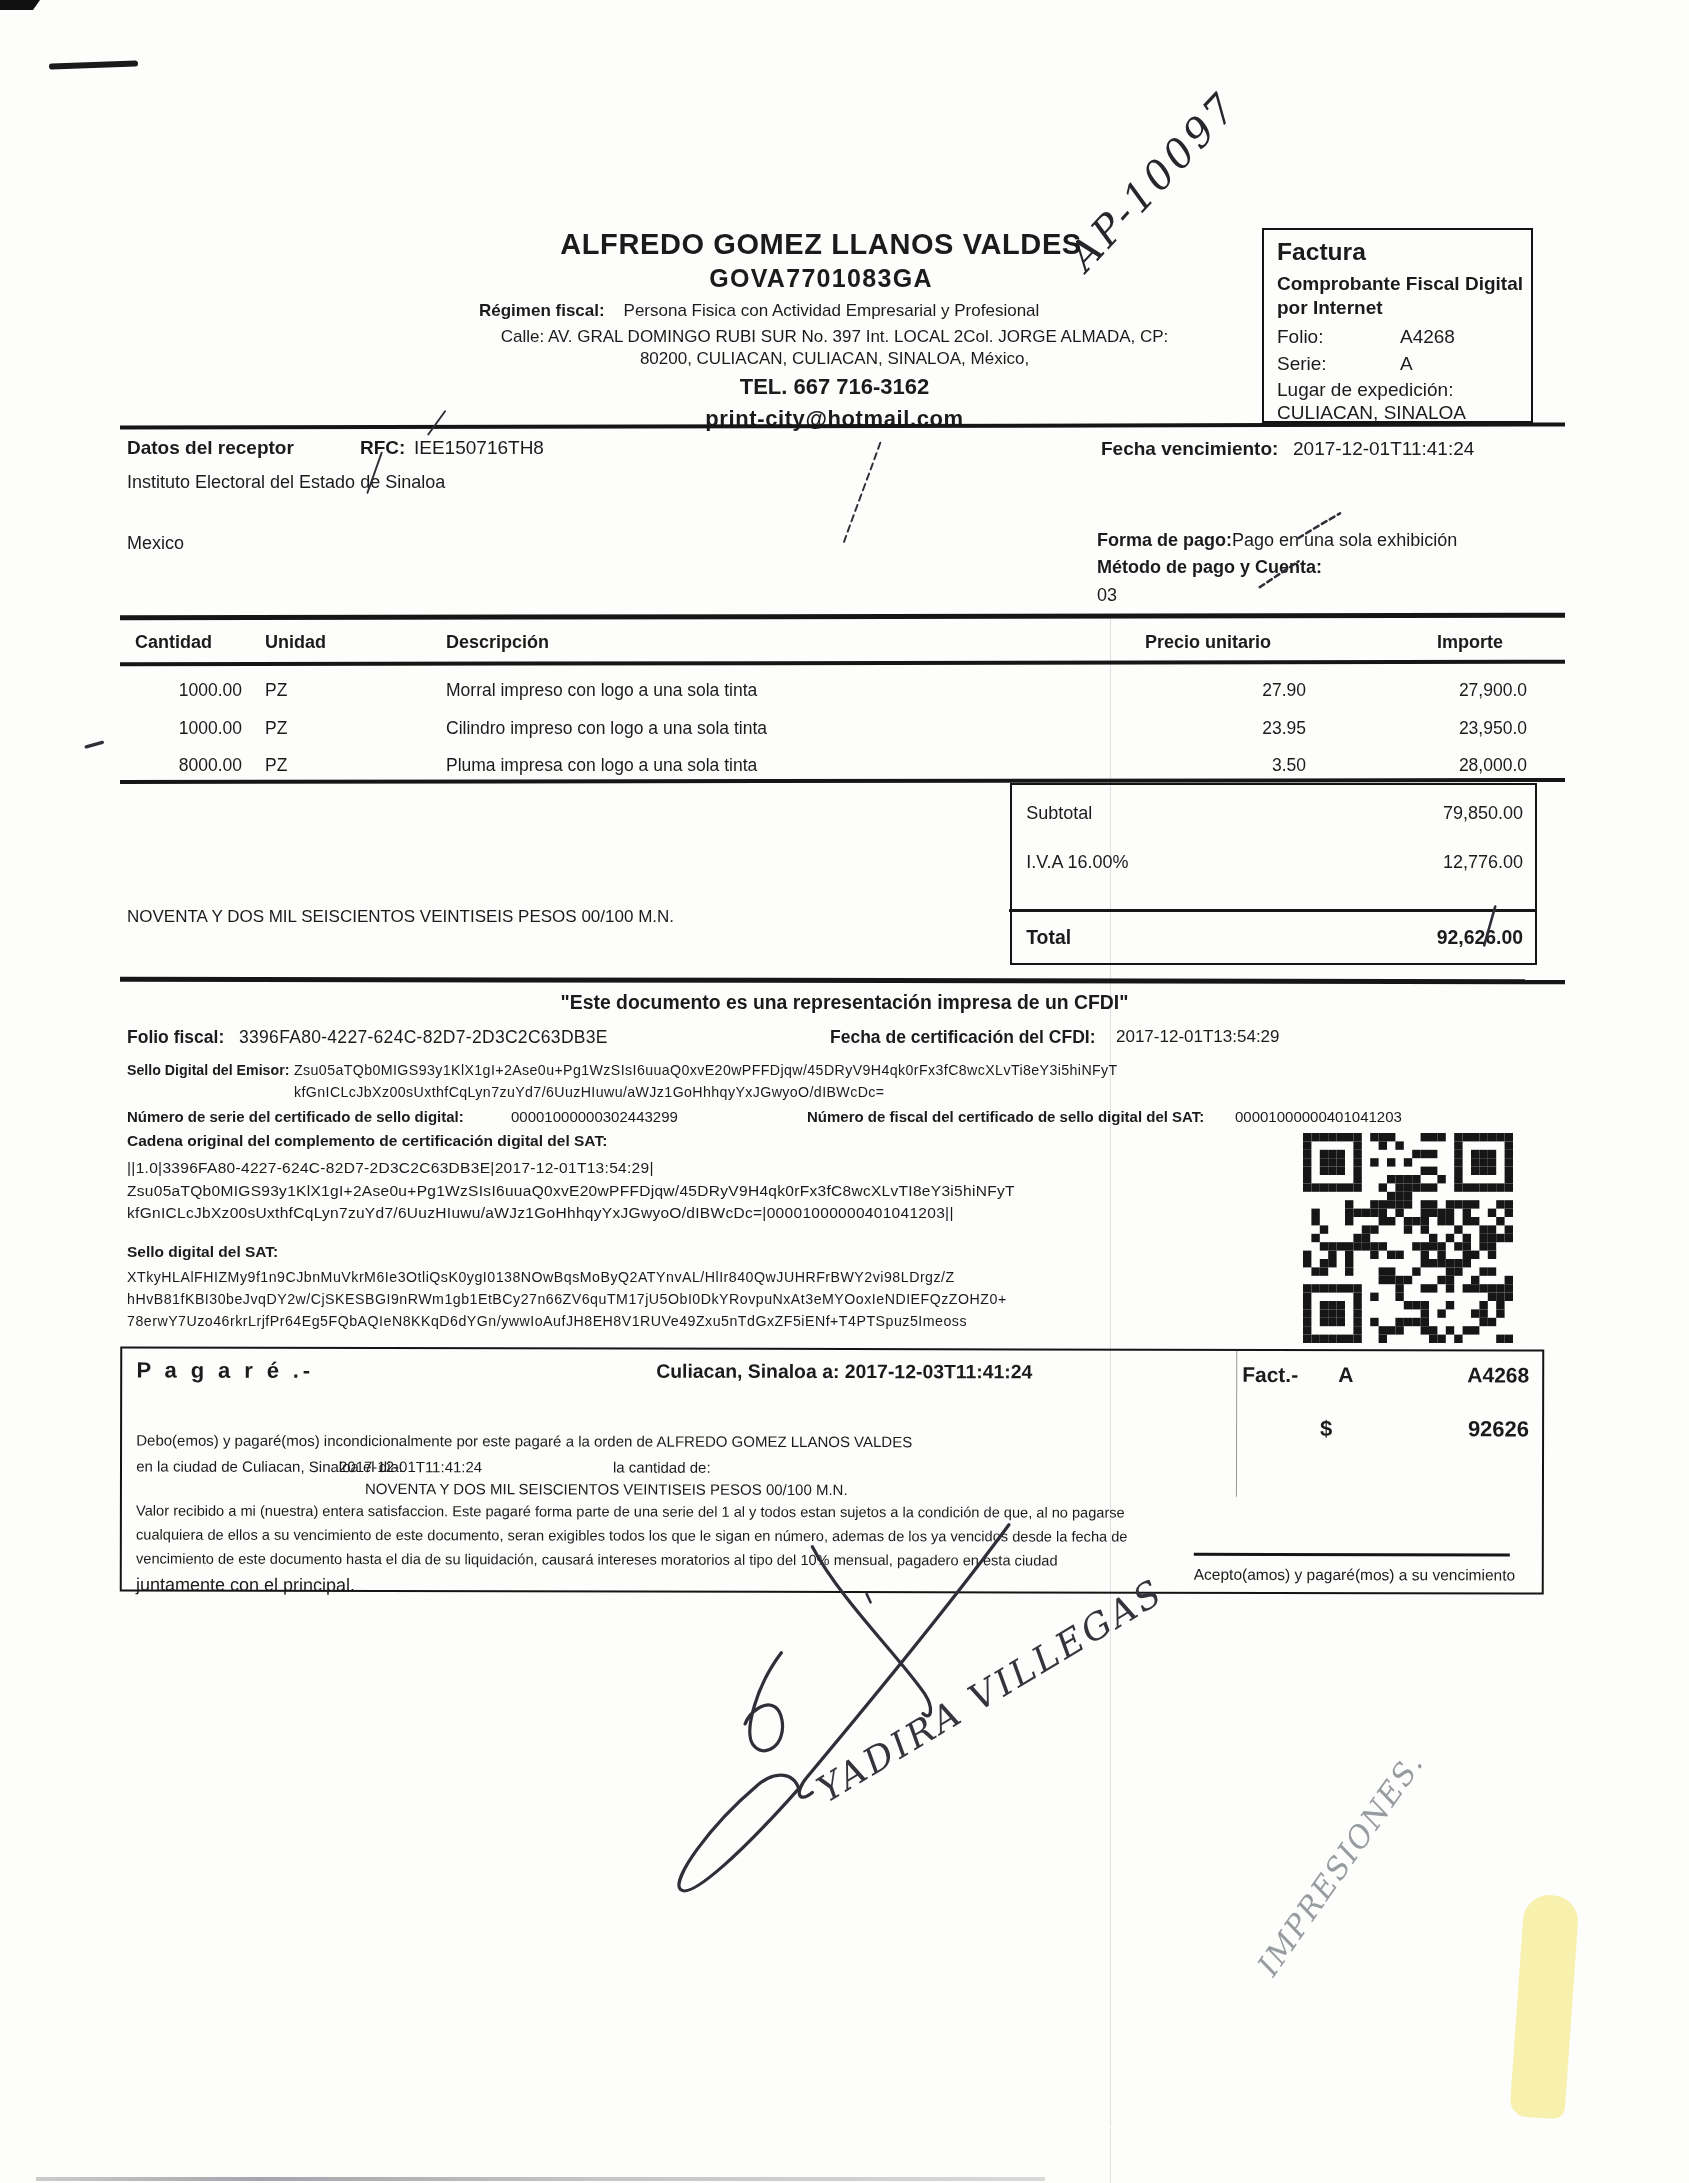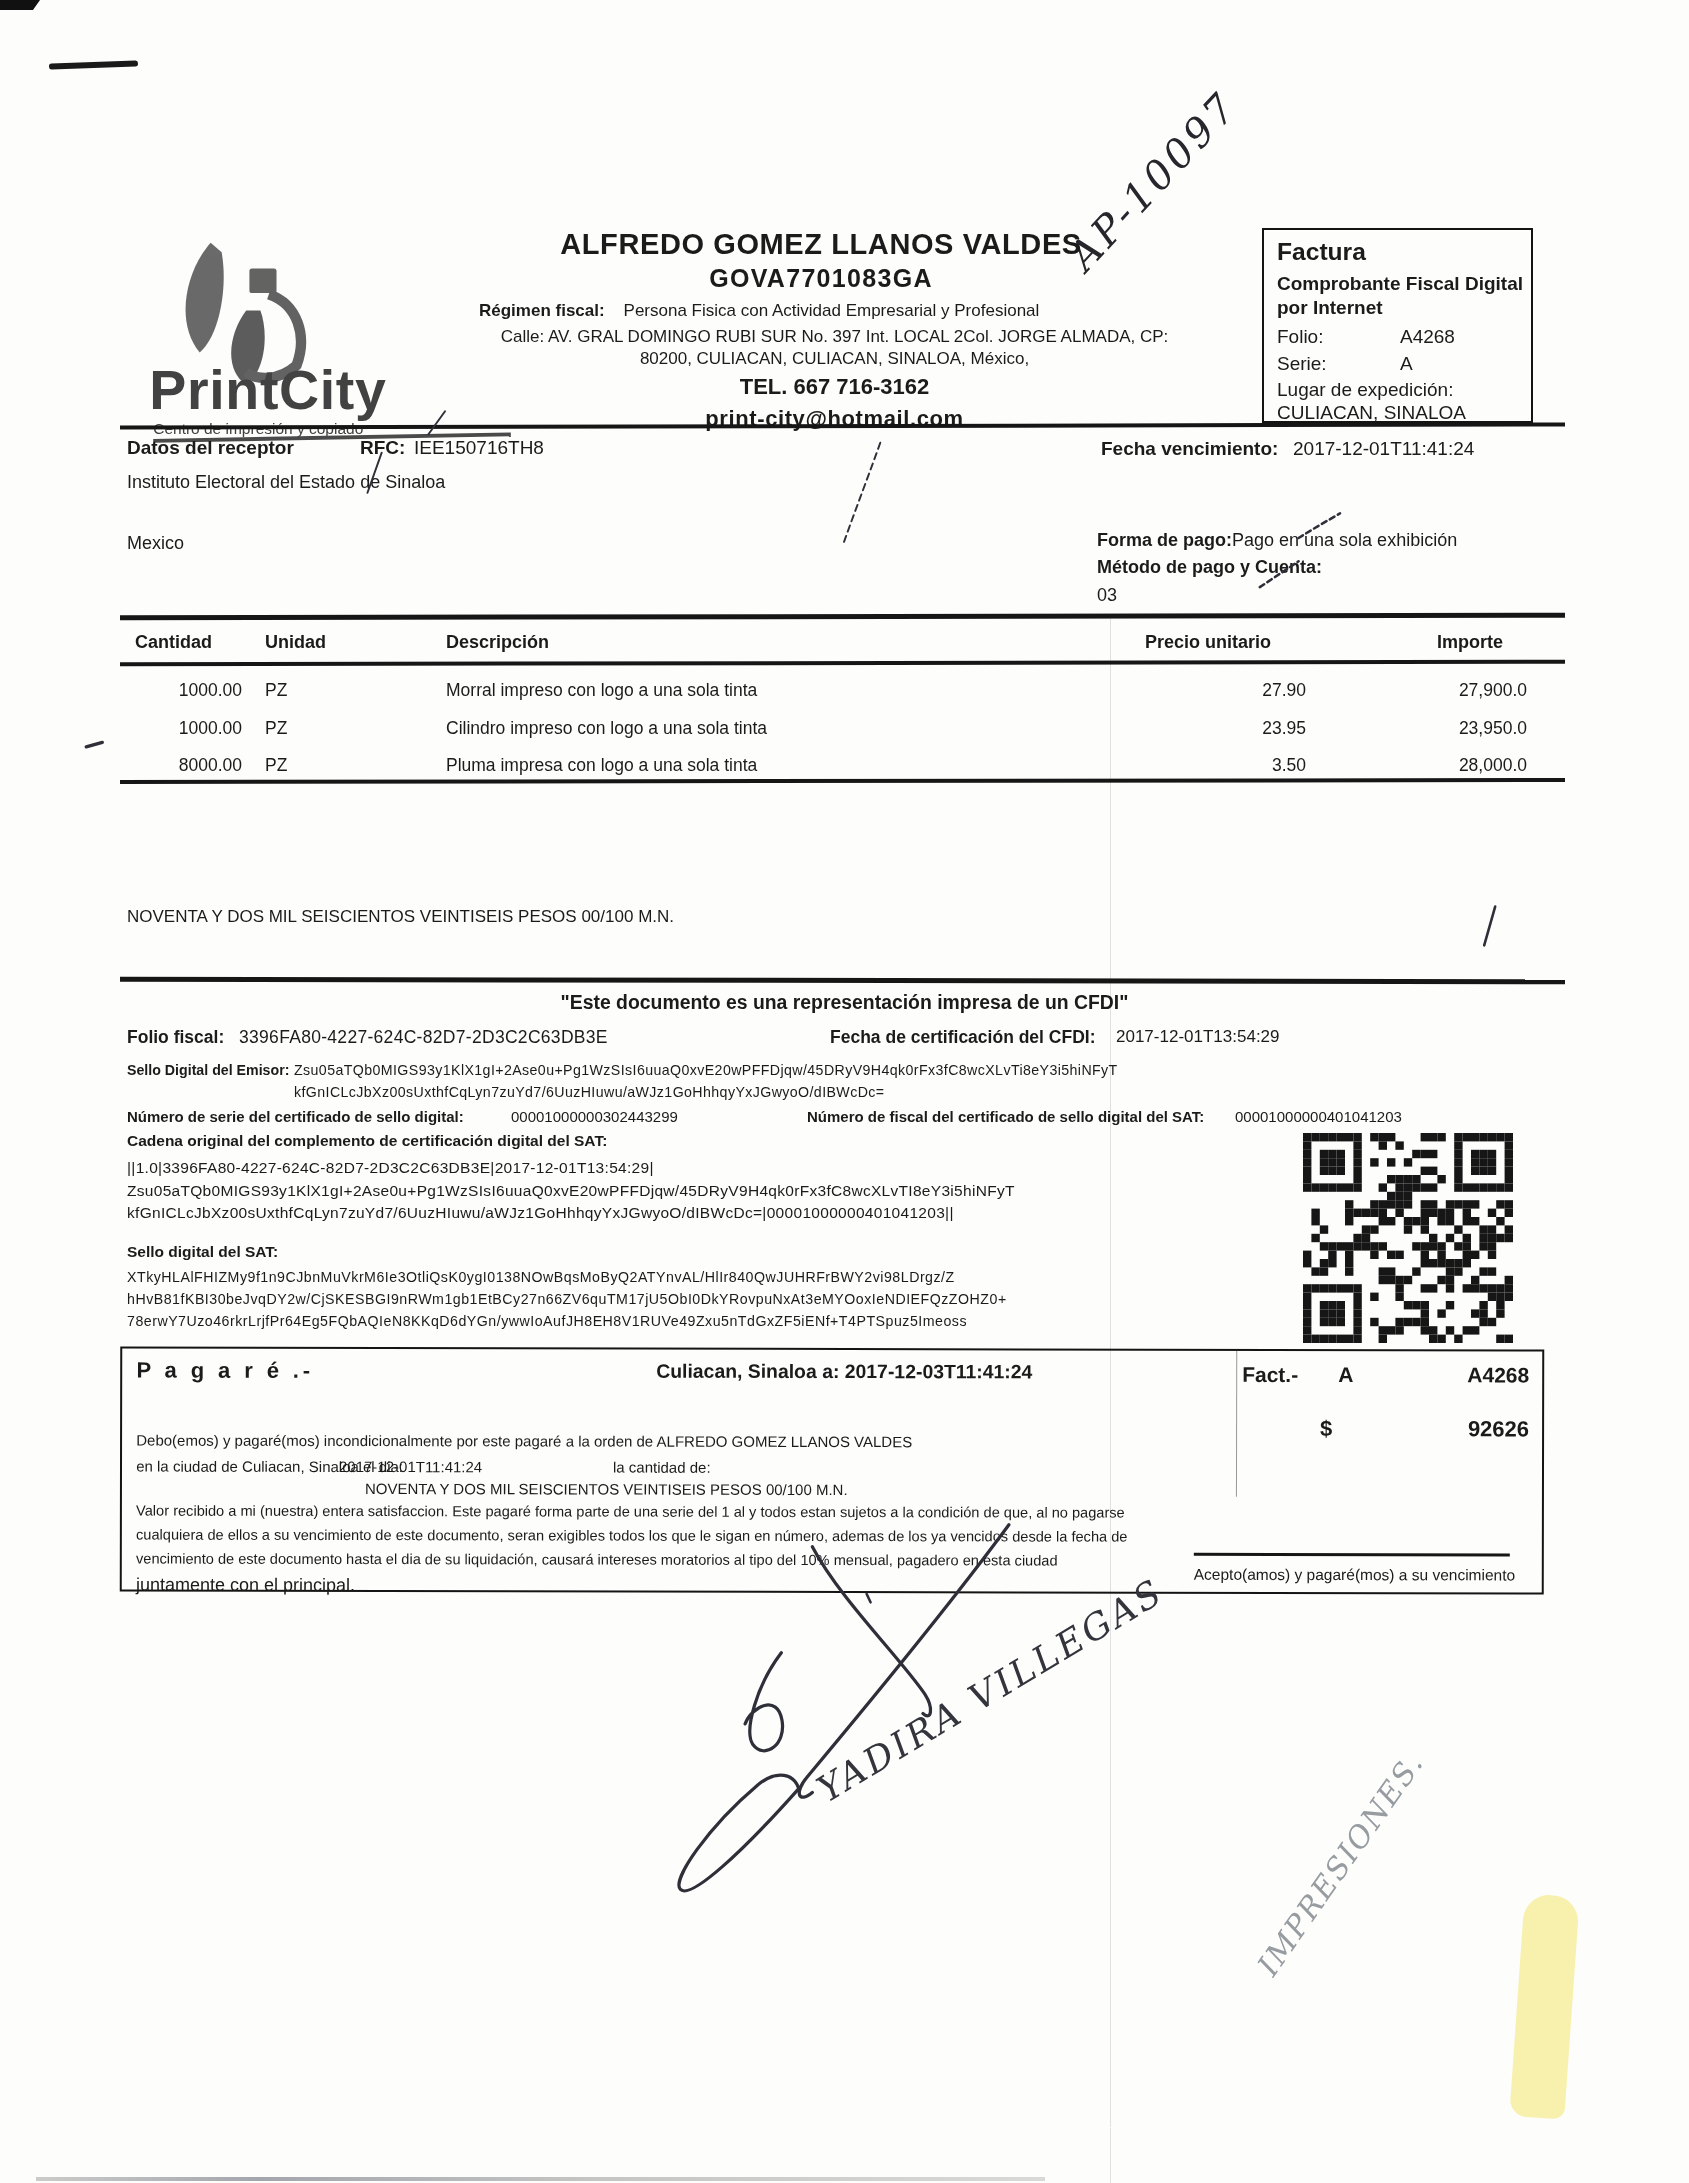--- a/index.html
+++ b/index.html
@@ -24,34 +24,20 @@
 
 <div id="page">
 
   <div class="abs" style="left:0;top:0;width:40px;height:10.3px;background:#111;transform:skewX(-35deg);transform-origin:left top;"></div>
   <div class="abs" style="left:49px;top:62px;width:89px;height:5.8px;background:#1a1a1a;transform:rotate(-2deg);border-radius:2.6px;"></div>
   <div class="abs faintline" style="left:1110px;top:614px;width:1.3px;height:1513px;"></div>
 
   <div class="abs handw" style="left:1093px;top:233px;font-size:40px;color:#26262c;letter-spacing:3.9px;
               transform:rotate(-47deg);transform-origin:left bottom;">AP-10097</div>
 
-  <div class="abs" style="left:149px;top:233px;width:388px;height:213px;">
-    <svg width="388" height="213" viewBox="0 0 600 330">
-      <g fill="#5d5d5d" opacity="0.92">
-        <path d="M95 15 C55 60 40 140 78 185 C108 160 122 85 112 30 Z"></path>
-        <path d="M150 120 C120 160 118 215 150 235 C180 215 185 155 172 120 Z" fill="#4f4f4f"></path>
-        <rect x="155" y="55" width="42" height="38" rx="4" fill="#565656"></rect>
-        <path d="M185 95 C230 110 245 160 228 205 C200 230 165 228 150 215" fill="none" stroke="#555" stroke-width="16"></path>
-      </g>
-      <text x="0" y="272" font-family="Liberation Sans, sans-serif" font-weight="bold" font-size="86" fill="#424242" style="letter-spacing:1px;">PrintCity</text>
-      <text x="6" y="312" font-family="Liberation Sans, sans-serif" font-size="24" fill="#3f3f3f">Centro de impresión y copiado</text>
-      <path d="M6 322 L560 312" stroke="#4a4a4a" stroke-width="6" fill="none"></path>
-    </svg>
-
-  </div>
 
   <div class="abs c b" style="left:530px;top:228px;width:582px;font-size:29px;letter-spacing:0.6px;">ALFREDO GOMEZ LLANOS VALDES</div>
   <div class="abs c b" style="left:530px;top:264px;width:582px;font-size:25px;letter-spacing:1.3px;">GOVA7701083GA</div>
 
   <div class="abs" style="left:479px;top:301px;width:711px;font-size:17px;">
     <span class="b">Régimen fiscal:</span>
     <span style="margin-left:14.2px;">Persona Fisica con Actividad Empresarial y Profesional</span>
   </div>
   <div class="abs c" style="left:479px;top:327px;width:711px;font-size:17px;">Calle: AV. GRAL DOMINGO RUBI SUR No. 397 Int. LOCAL 2Col. JORGE ALMADA, CP:</div>
   <div class="abs c" style="left:479px;top:349px;width:711px;font-size:17px;">80200, CULIACAN, CULIACAN, SINALOA, México,</div>
@@ -115,20 +101,29 @@
   <div class="abs" style="left:0;top:755px;width:1690px;height:26px;">
     <span class="cell r" style="left:129px;width:113px;font-size:17.5px;">8000.00</span>
     <span class="cell" style="left:265px;font-size:17.5px;">PZ</span>
     <span class="cell" style="left:446px;font-size:17.5px;">Pluma impresa con logo a una sola tinta</span>
     <span class="cell r" style="left:1164px;width:142px;font-size:17.5px;">3.50</span>
     <span class="cell r" style="left:1358px;width:169px;font-size:17.5px;">28,000.0</span>
   </div>
 
   <div class="abs rule" style="left:120px;top:779px;width:1445px;height:3.9px;transform:rotate(-0.08deg);"></div>
 
+  <div class="abs box" style="left:1010px;top:783px;width:523px;height:178px;">
+    <div class="abs" style="left:14.2px;top:18px;font-size:18px;">Subtotal</div>
+    <div class="abs r" style="left:343px;top:18px;width:168px;font-size:18px;">79,850.00</div>
+    <div class="abs" style="left:14.2px;top:67px;font-size:18px;">I.V.A 16.00%</div>
+    <div class="abs r" style="left:343px;top:67px;width:168px;font-size:18px;">12,776.00</div>
+    <div class="abs rule" style="left:-2.6px;top:124px;width:528px;height:3.2px;"></div>
+    <div class="abs b" style="left:14.2px;top:141px;font-size:19.4px;">Total</div>
+    <div class="abs r b" style="left:343px;top:141px;width:168px;font-size:19.4px;">92,626.00</div>
+  </div>
 
   <div class="abs" style="left:127px;top:907px;font-size:17px;">NOVENTA Y DOS MIL SEISCIENTOS VEINTISEIS PESOS 00/100 M.N.</div>
 
   <div class="abs rule" style="left:120px;top:978px;width:1445px;height:4.5px;transform:rotate(0.1deg);"></div>
 
   <div class="abs c b" style="left:424px;top:991px;width:841px;font-size:19.4px;">"Este documento es una representación impresa de un CFDI"</div>
 
   <div class="abs b" style="left:127px;top:1027px;font-size:17.5px;">Folio fiscal:</div>
   <div class="abs mono-ish" style="left:239px;top:1027px;font-size:17.5px;">3396FA80-4227-624C-82D7-2D3C2C63DB3E</div>
   <div class="abs b" style="left:830px;top:1027px;font-size:17.5px;">Fecha de certificación del CFDI:</div>

